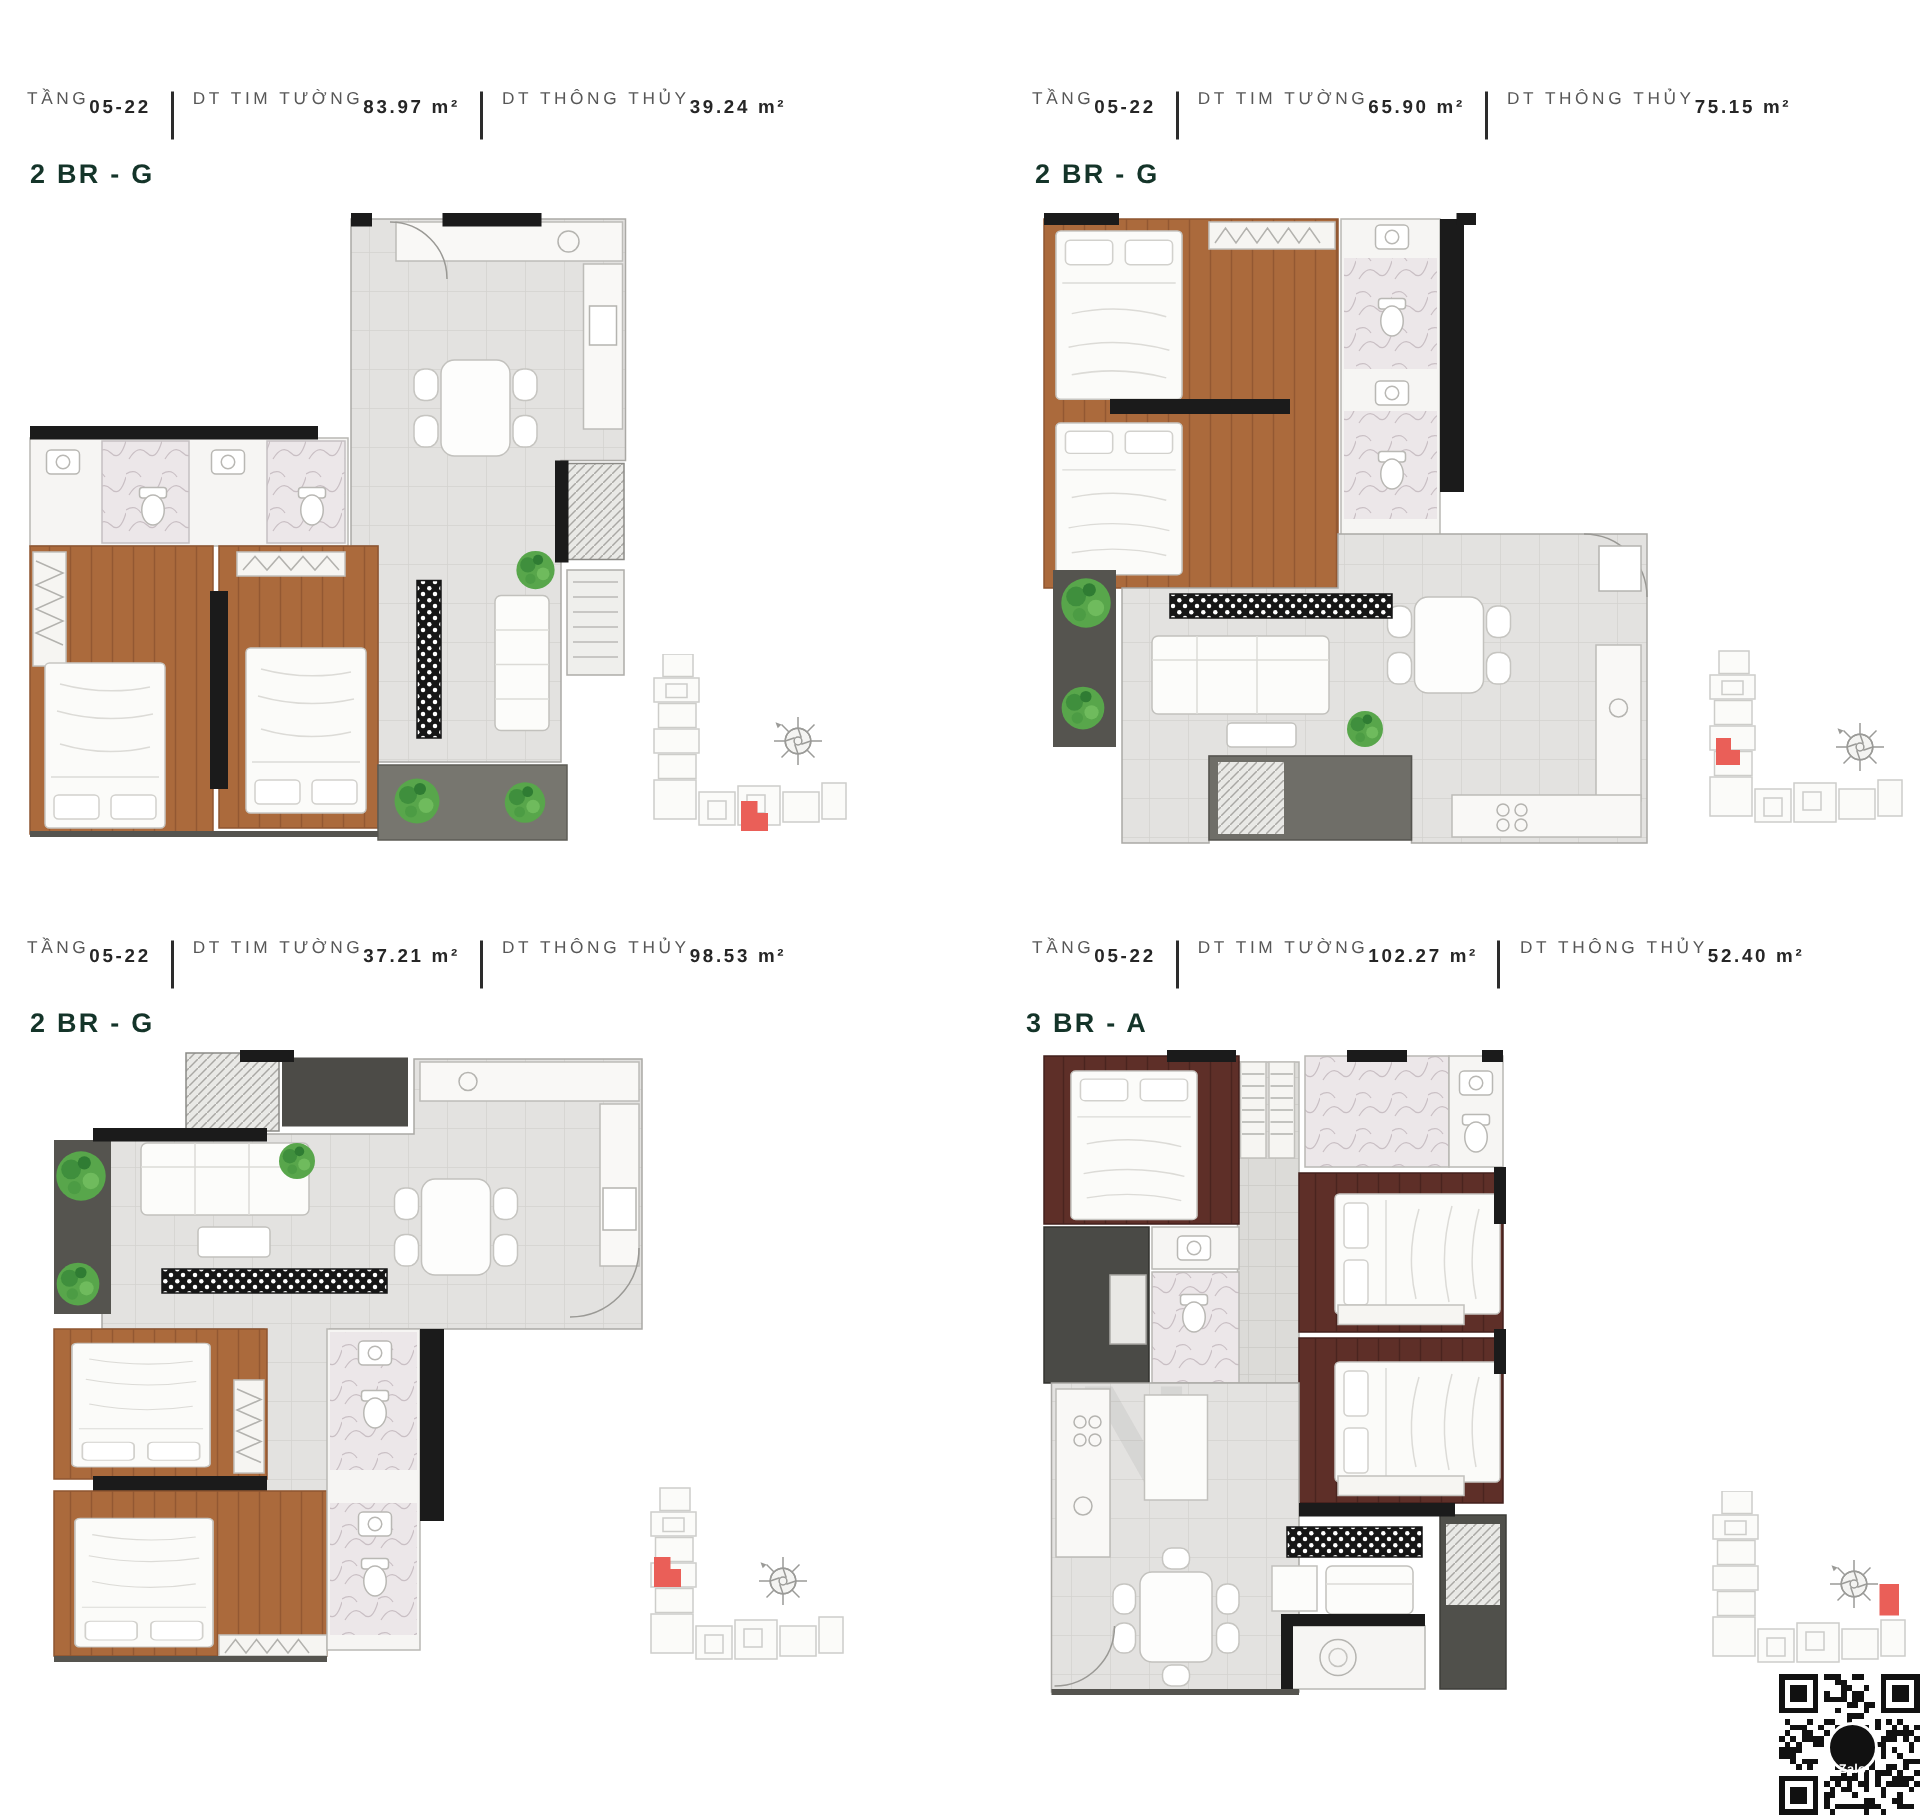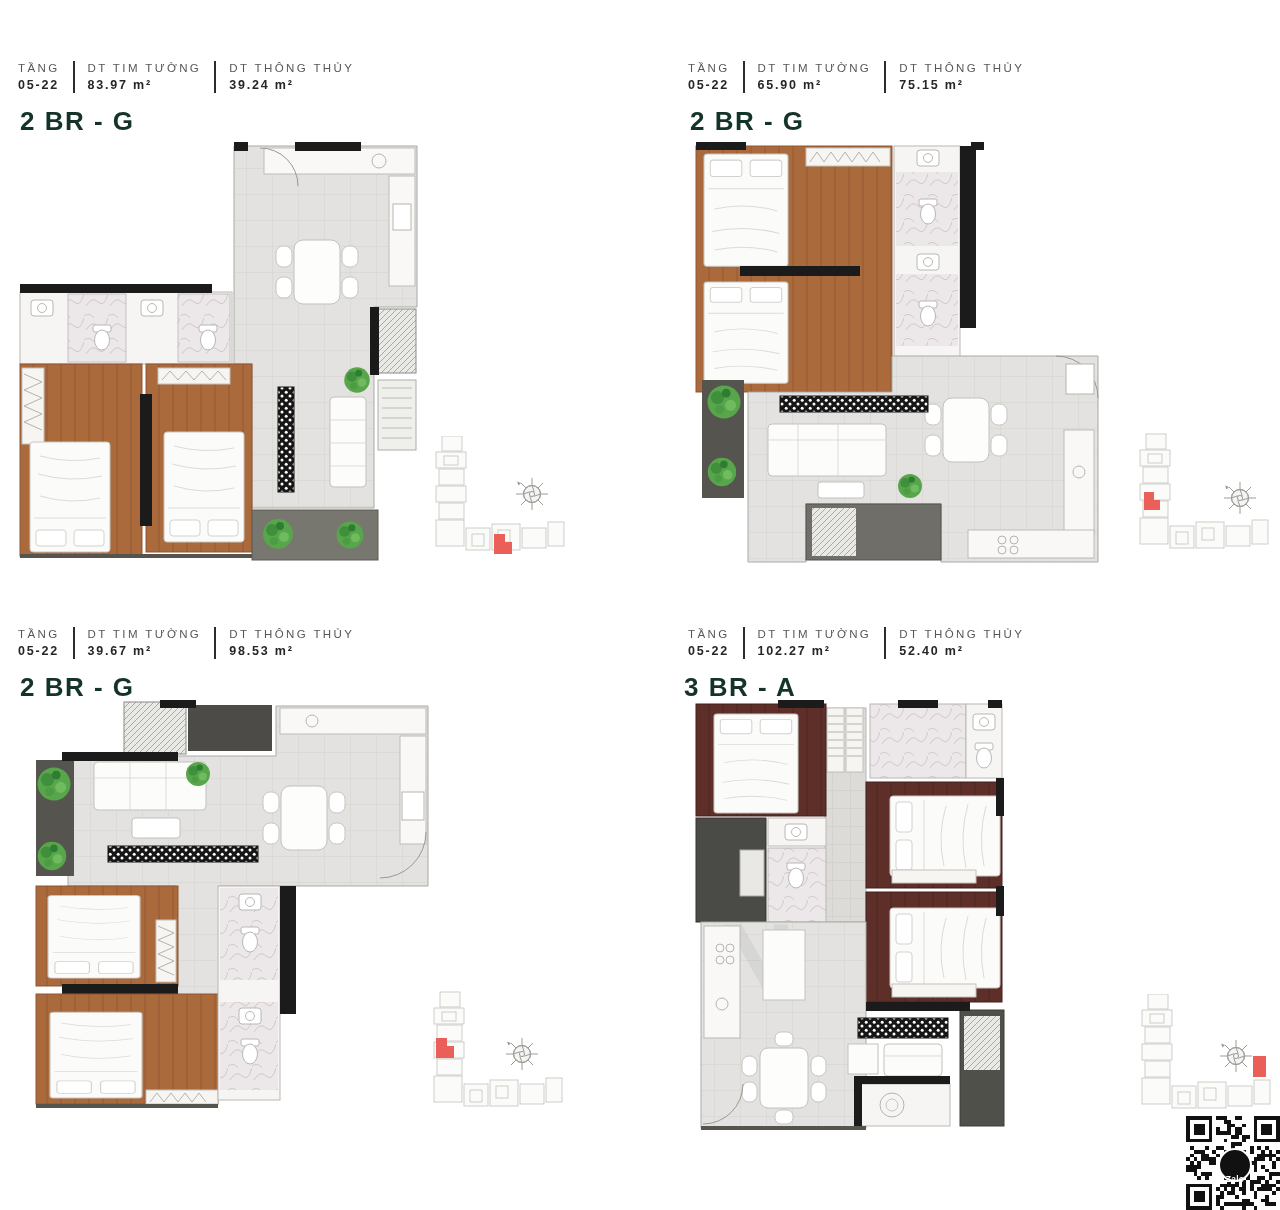--- a/index.html
+++ b/index.html
@@ -2,25 +2,25 @@
 <html><head>
 <meta charset="utf-8">
 <style>
   html,body{margin:0;padding:0;background:#ffffff;}
   .canvas{position:relative;width:1280px;height:1210px;background:#ffffff;overflow:hidden;
           font-family:"Liberation Sans","DejaVu Sans",sans-serif;}
   svg{display:block;}
   .plan,.keyplan{position:absolute;}
   
   .hdr{position:absolute;display:flex;align-items:stretch;}
-  .hcol{display:flex;flex-direction:column;justify-content:center;}
+  .hcol{display:flex;flex-direction:row;justify-content:center;}
   .hlabel{font-size:11.5px;letter-spacing:2.4px;color:#575757;font-weight:500;white-space:nowrap;}
   .hvalue{font-size:12.5px;letter-spacing:1.8px;color:#262626;font-weight:700;margin-top:4px;white-space:nowrap;}
   .hdiv{width:2px;background:#2c2c2c;margin:1px 13px 0 13px;height:32px;}
-  .unit{position:absolute;font-size:26px;font-weight:800;letter-spacing:1.5px;color:#143429;}
+  .unit{position:absolute;font-size:18px;font-weight:800;letter-spacing:1.5px;color:#143429;}
   
   .qr{position:absolute;left:1186px;top:1116px;width:94px;height:94px;}
   .qr-center{position:absolute;left:50%;top:50%;width:30px;height:30px;margin:-15px 0 0 -15px;
              background:#111;border:2px solid #fff;border-radius:50%;display:flex;
              align-items:center;justify-content:center;}
   .qr-center span{color:#fff;font-size:8.5px;font-weight:700;letter-spacing:.2px;margin-top:28px;}
 </style>
 </head>
 <body>
 
@@ -269,21 +269,21 @@
   </svg>
 
   <div class="hdr" style="left:18px;top:626px">
     <div class="hcol">
       <div class="hlabel">TẦNG</div>
       <div class="hvalue">05-22</div>
     </div>
     <div class="hdiv"></div>
     <div class="hcol">
       <div class="hlabel">DT TIM TƯỜNG</div>
-      <div class="hvalue">39.67 m²</div>
+      <div class="hvalue">37.21 m²</div>
     </div>
     <div class="hdiv"></div>
     <div class="hcol">
       <div class="hlabel">DT THÔNG THỦY</div>
       <div class="hvalue">98.53 m²</div>
     </div>
   </div>
   <div class="unit" style="left:20px;top:672px">2 BR - G</div>
 
   <svg class="plan" style="left:12px;top:700px" width="420" height="445" viewBox="0 0 420 445">

